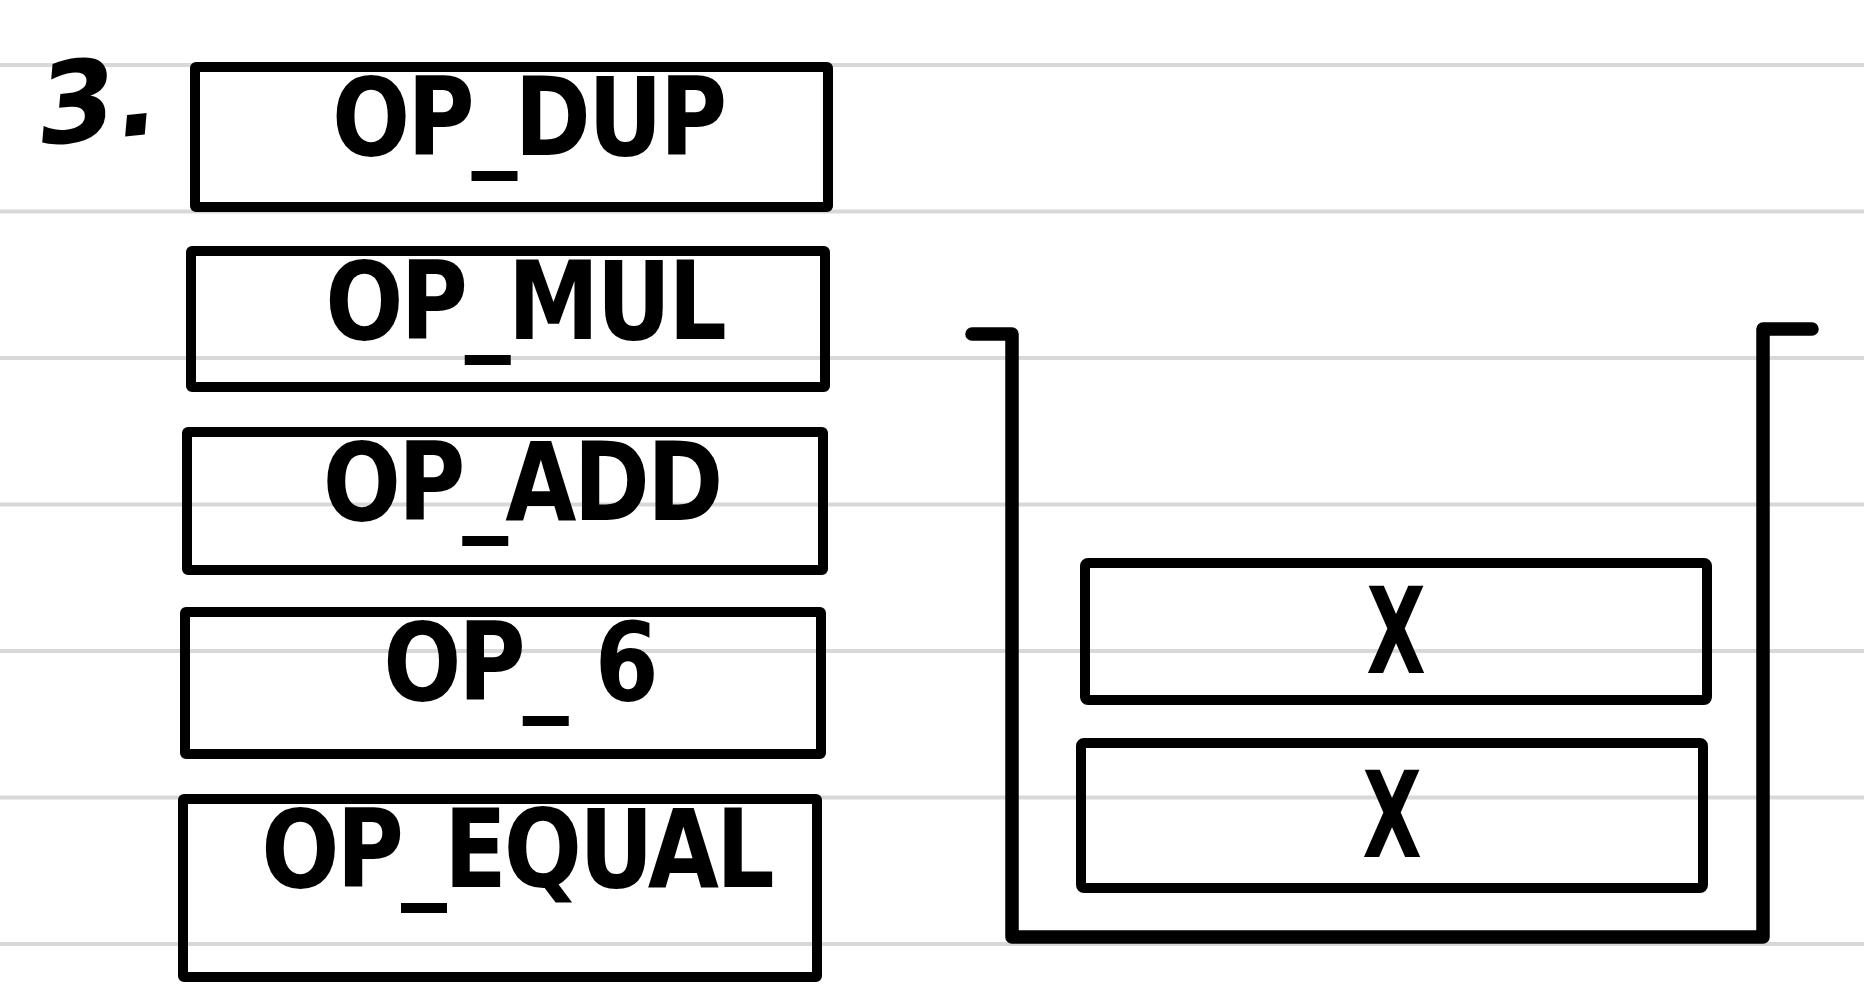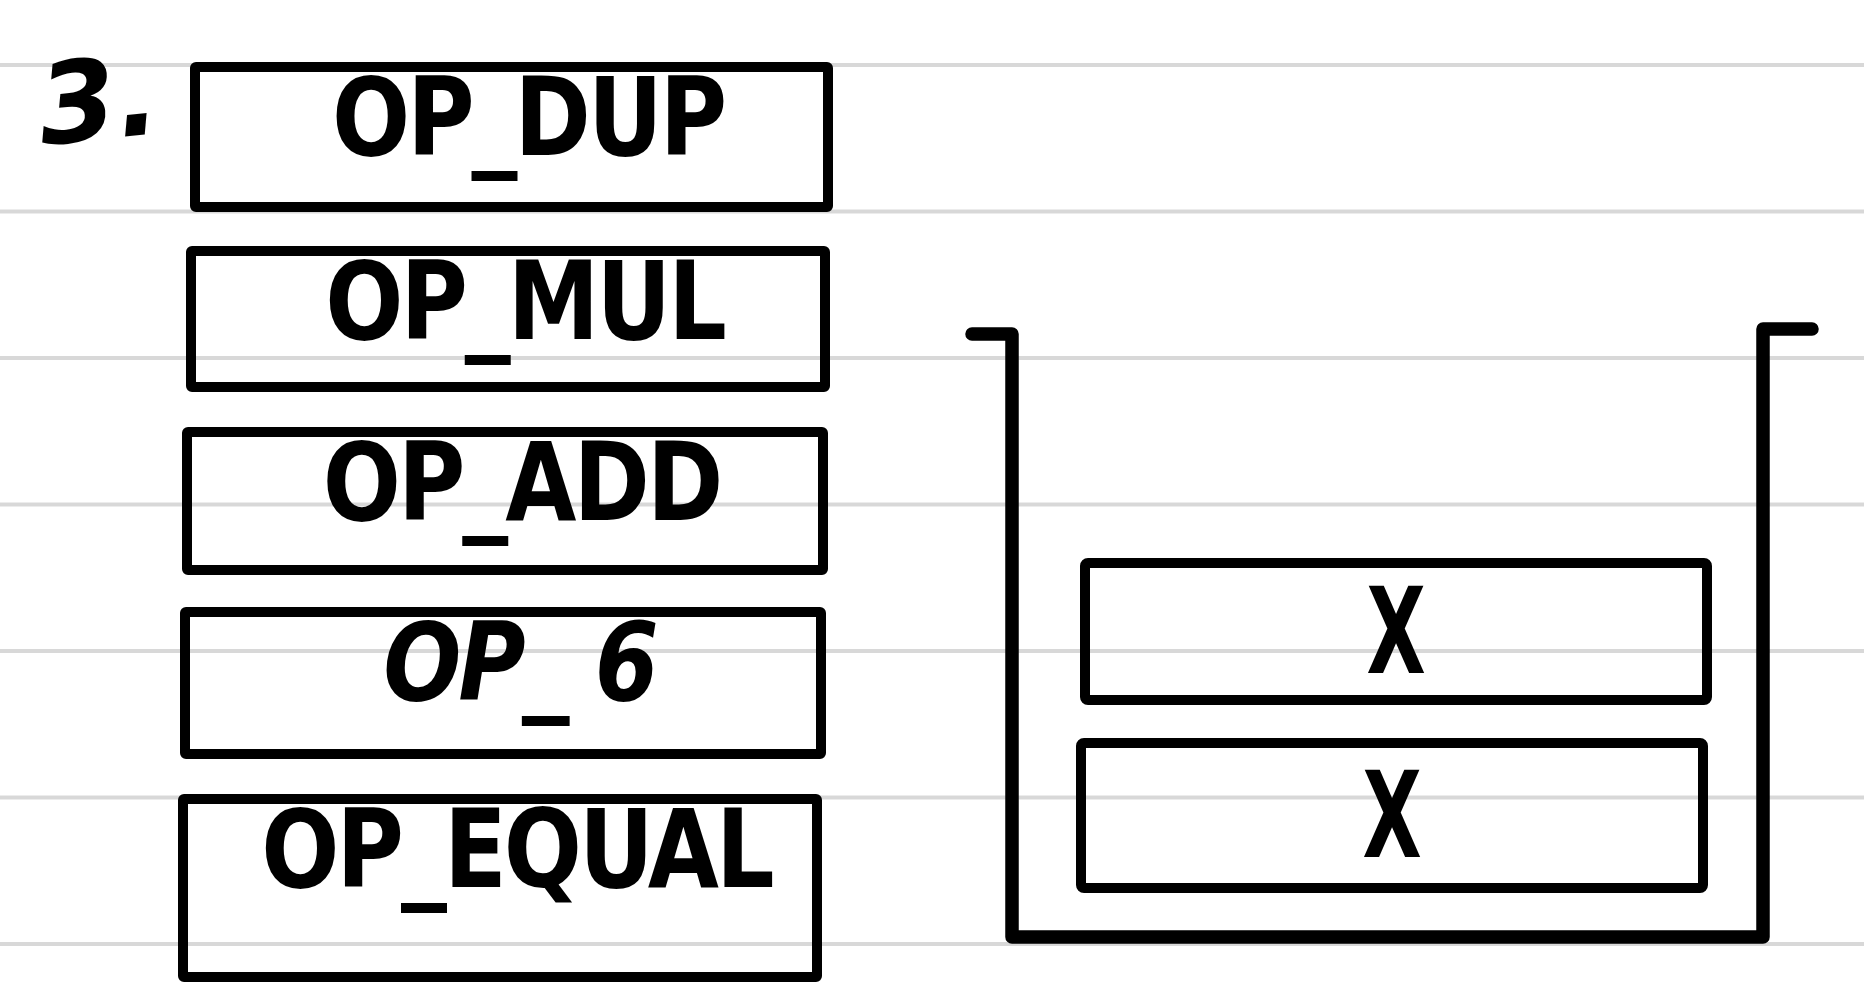--- a/index.html
+++ b/index.html
@@ -42,21 +42,21 @@
     border-radius: 6px;
     background: transparent;
     display: flex;
     align-items: flex-start;
     justify-content: center;
     padding-left: 33px;
   }
   .b0 { left: 190px; top:  62px; width: 643px; height: 150px; }
   .b1 { left: 186px; top: 246px; width: 644px; height: 146px; }
   .b2 { left: 182px; top: 427px; width: 646px; height: 148px; }
-  .b3 { left: 180px; top: 607px; width: 646px; height: 152px; font-style: italic; }
+  .b3 { left: 180px; top: 607px; width: 646px; height: 152px; }
   .b4 { left: 178px; top: 794px; width: 644px; height: 188px; }
 
   .hand {
     display: inline-block;
     font-weight: bold;
     font-size: 92px;
     letter-spacing: -3px;
     white-space: pre;
     transform: scaleY(1.18);
     line-height: 1;

